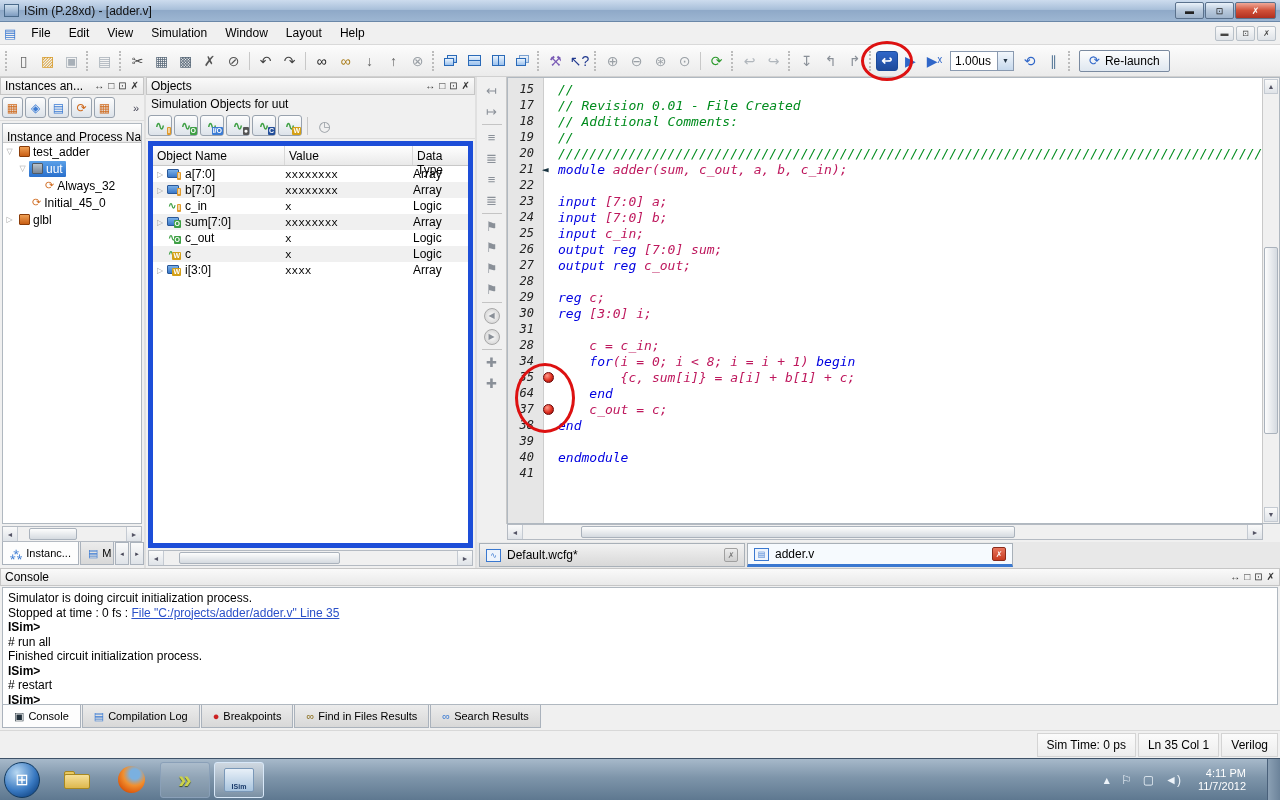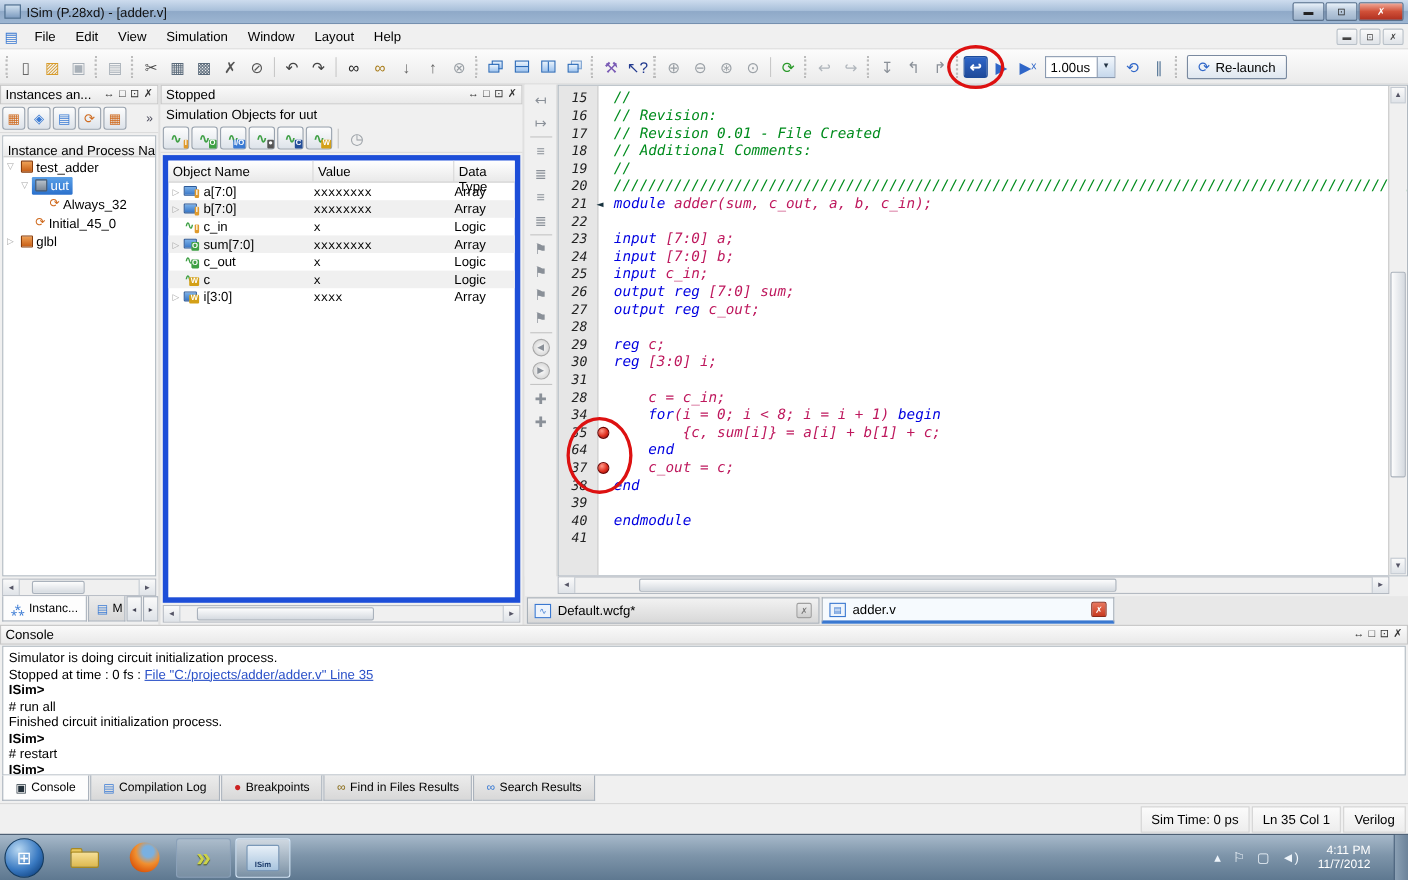--- a/index.html
+++ b/index.html
@@ -503,21 +503,21 @@
           </div>
           <div class="tab-nav">◂</div>
           <div class="tab-nav">▸</div>
         </div>
     </div>
 
     <div class="splitter" style="left:144px;"></div>
 
     <div id="objects-panel" class="panel">
       <div class="panel-title">
-        <span>Stopped</span>
+        <span>Objects</span>
         <div class="pt-btns">
           <span class="ptb">↔</span>
           <span class="ptb">□</span>
           <span class="ptb">⊡</span>
           <span class="ptb">✗</span>
         </div>
       </div>
       <div class="subtitle-bar">Simulation Objects for uut</div>
       <div class="mini-toolbar" id="objects-filter-toolbar">
           <div class="mini-btn sigfilter-btn">
@@ -703,21 +703,20 @@
             <span class="glyph">✚</span>
           </div>
           <div class="vtb-btn">
             <span class="glyph">✚</span>
           </div>
         </div>
       <div id="editor-surface">
         <div class="gutter-bg"></div>
         <div id="code-lines">
             <div class="code-line"><span class="ln">15</span><span class="mk"></span><span class="ct"><span class="seg-c">//</span></span></div>
-            <div class="code-line"><span class="ln">16</span><span class="mk"></span><span class="ct"><span class="seg-c">// Revision:</span></span></div>
             <div class="code-line"><span class="ln">17</span><span class="mk"></span><span class="ct"><span class="seg-c">// Revision 0.01 - File Created</span></span></div>
             <div class="code-line"><span class="ln">18</span><span class="mk"></span><span class="ct"><span class="seg-c">// Additional Comments:</span></span></div>
             <div class="code-line"><span class="ln">19</span><span class="mk"></span><span class="ct"><span class="seg-c">//</span></span></div>
             <div class="code-line"><span class="ln">20</span><span class="mk"></span><span class="ct"><span class="seg-c">////////////////////////////////////////////////////////////////////////////////////////////////////</span></span></div>
             <div class="code-line"><span class="ln">21</span><span class="mk"><span class="bm-mark">◄</span></span><span class="ct"><span class="seg-k">module</span><span class="seg-p"> adder(sum, c_out, a, b, c_in);</span></span></div>
             <div class="code-line"><span class="ln">22</span><span class="mk"></span><span class="ct"></span></div>
             <div class="code-line"><span class="ln">23</span><span class="mk"></span><span class="ct"><span class="seg-k">input</span><span class="seg-p"> [7:0] a;</span></span></div>
             <div class="code-line"><span class="ln">24</span><span class="mk"></span><span class="ct"><span class="seg-k">input</span><span class="seg-p"> [7:0] b;</span></span></div>
             <div class="code-line"><span class="ln">25</span><span class="mk"></span><span class="ct"><span class="seg-k">input</span><span class="seg-p"> c_in;</span></span></div>
             <div class="code-line"><span class="ln">26</span><span class="mk"></span><span class="ct"><span class="seg-k">output</span><span class="seg-p"> </span><span class="seg-k">reg</span><span class="seg-p"> [7:0] sum;</span></span></div>

